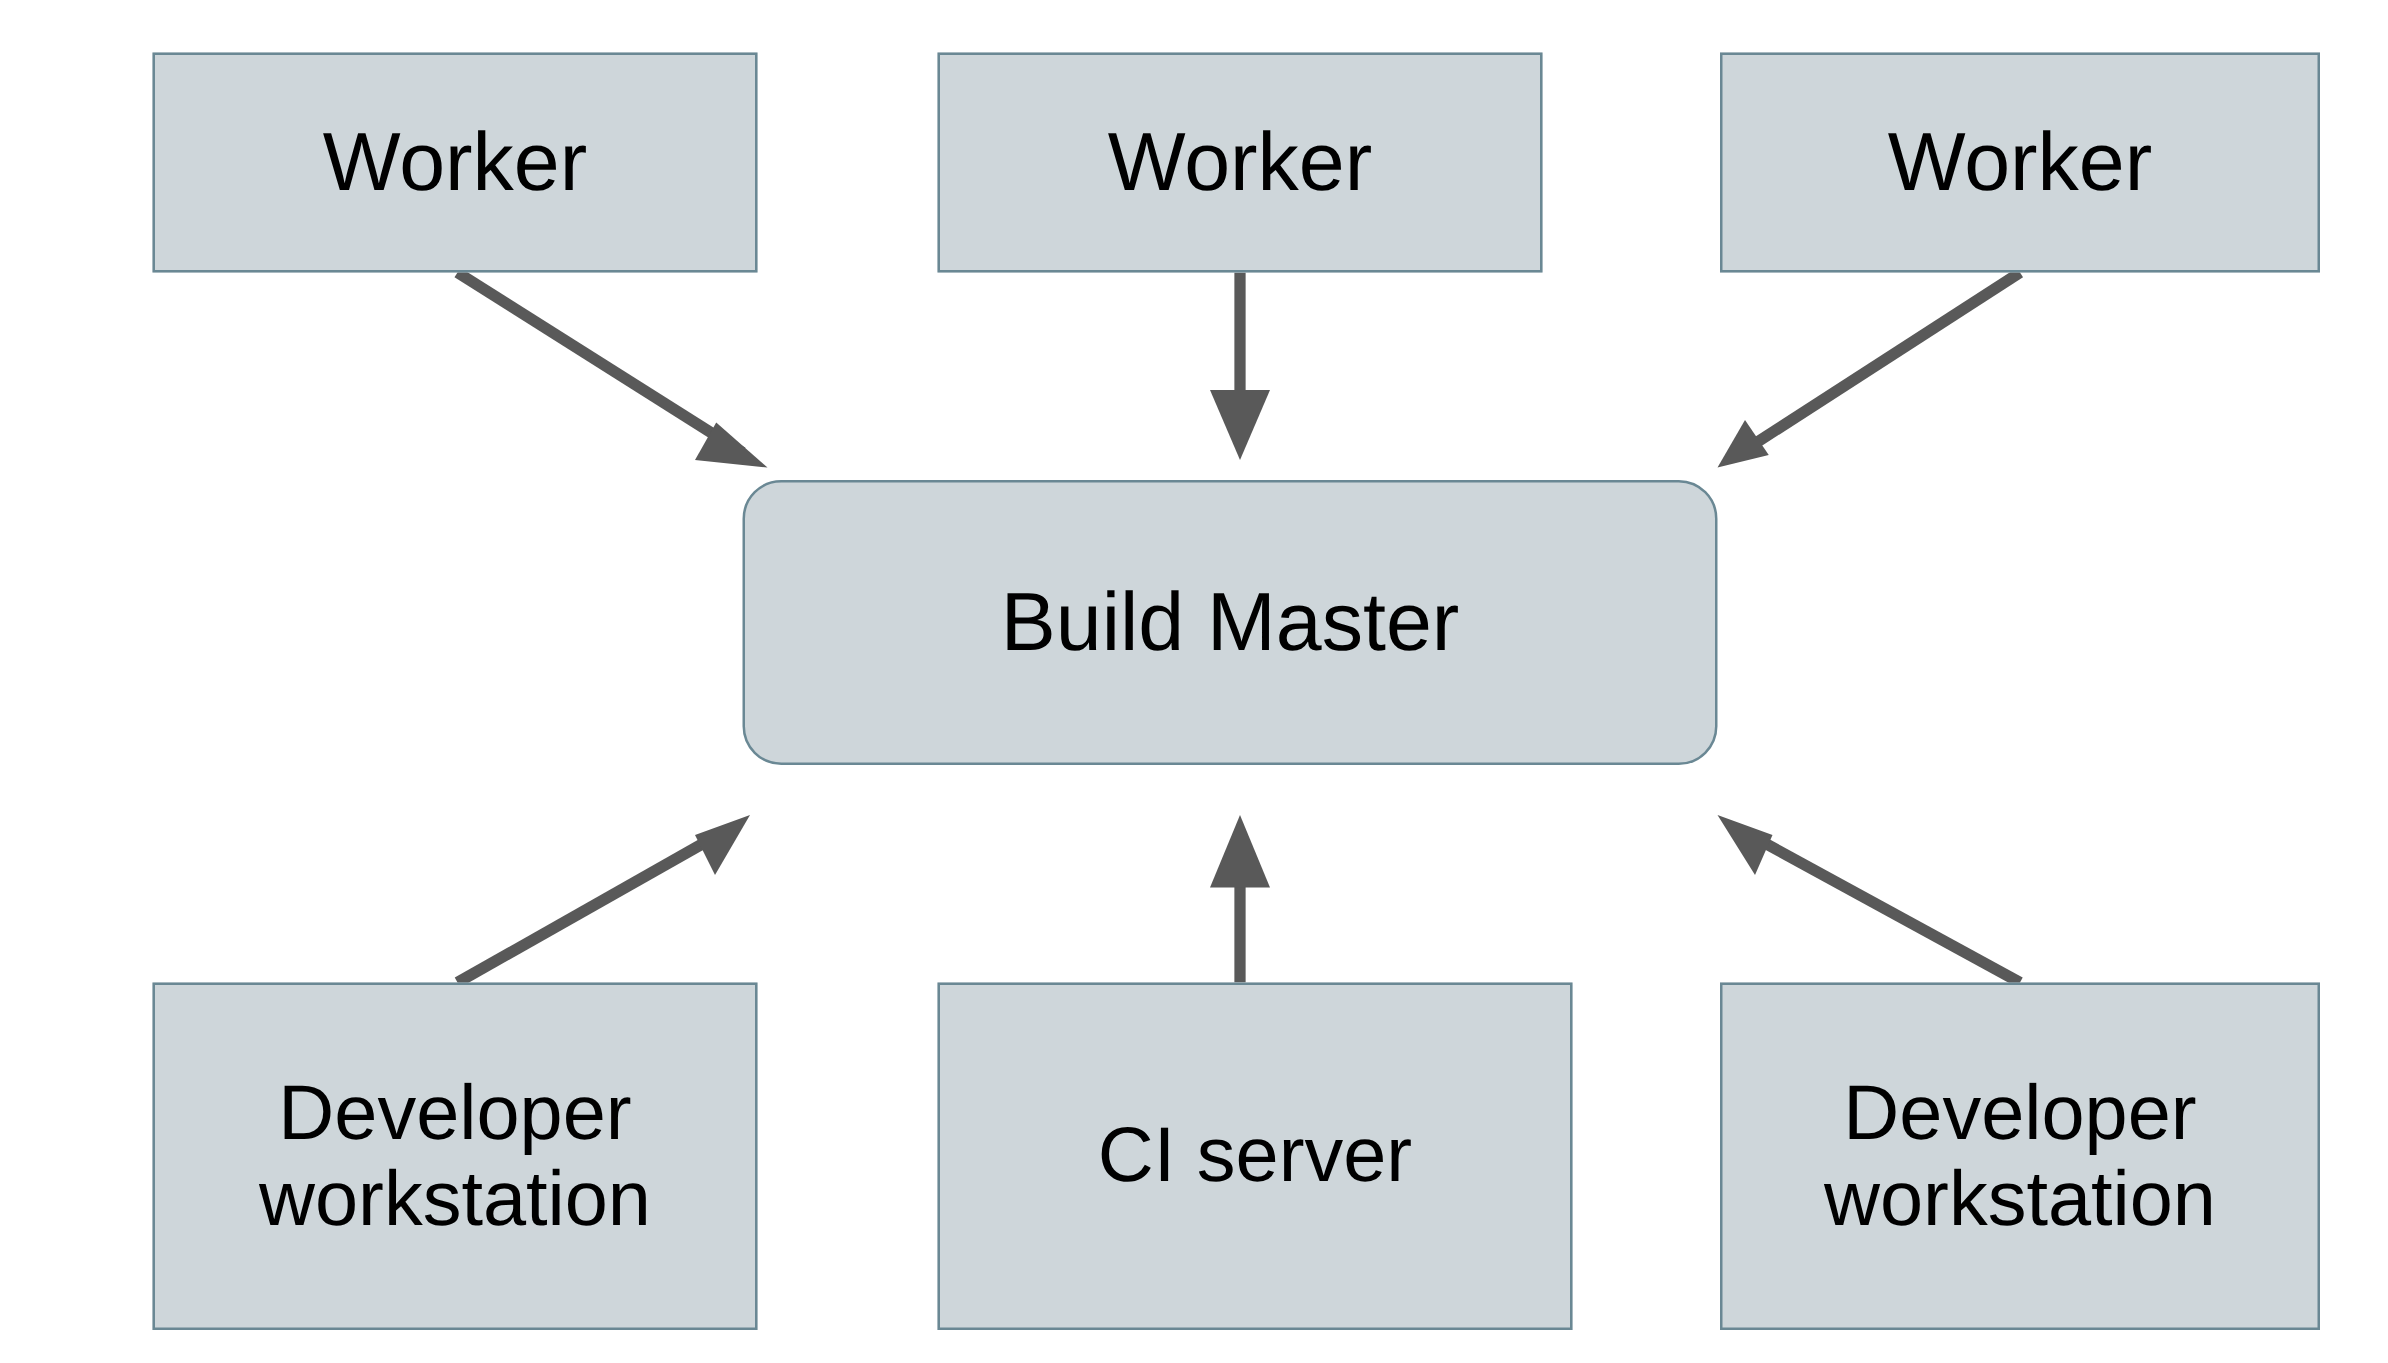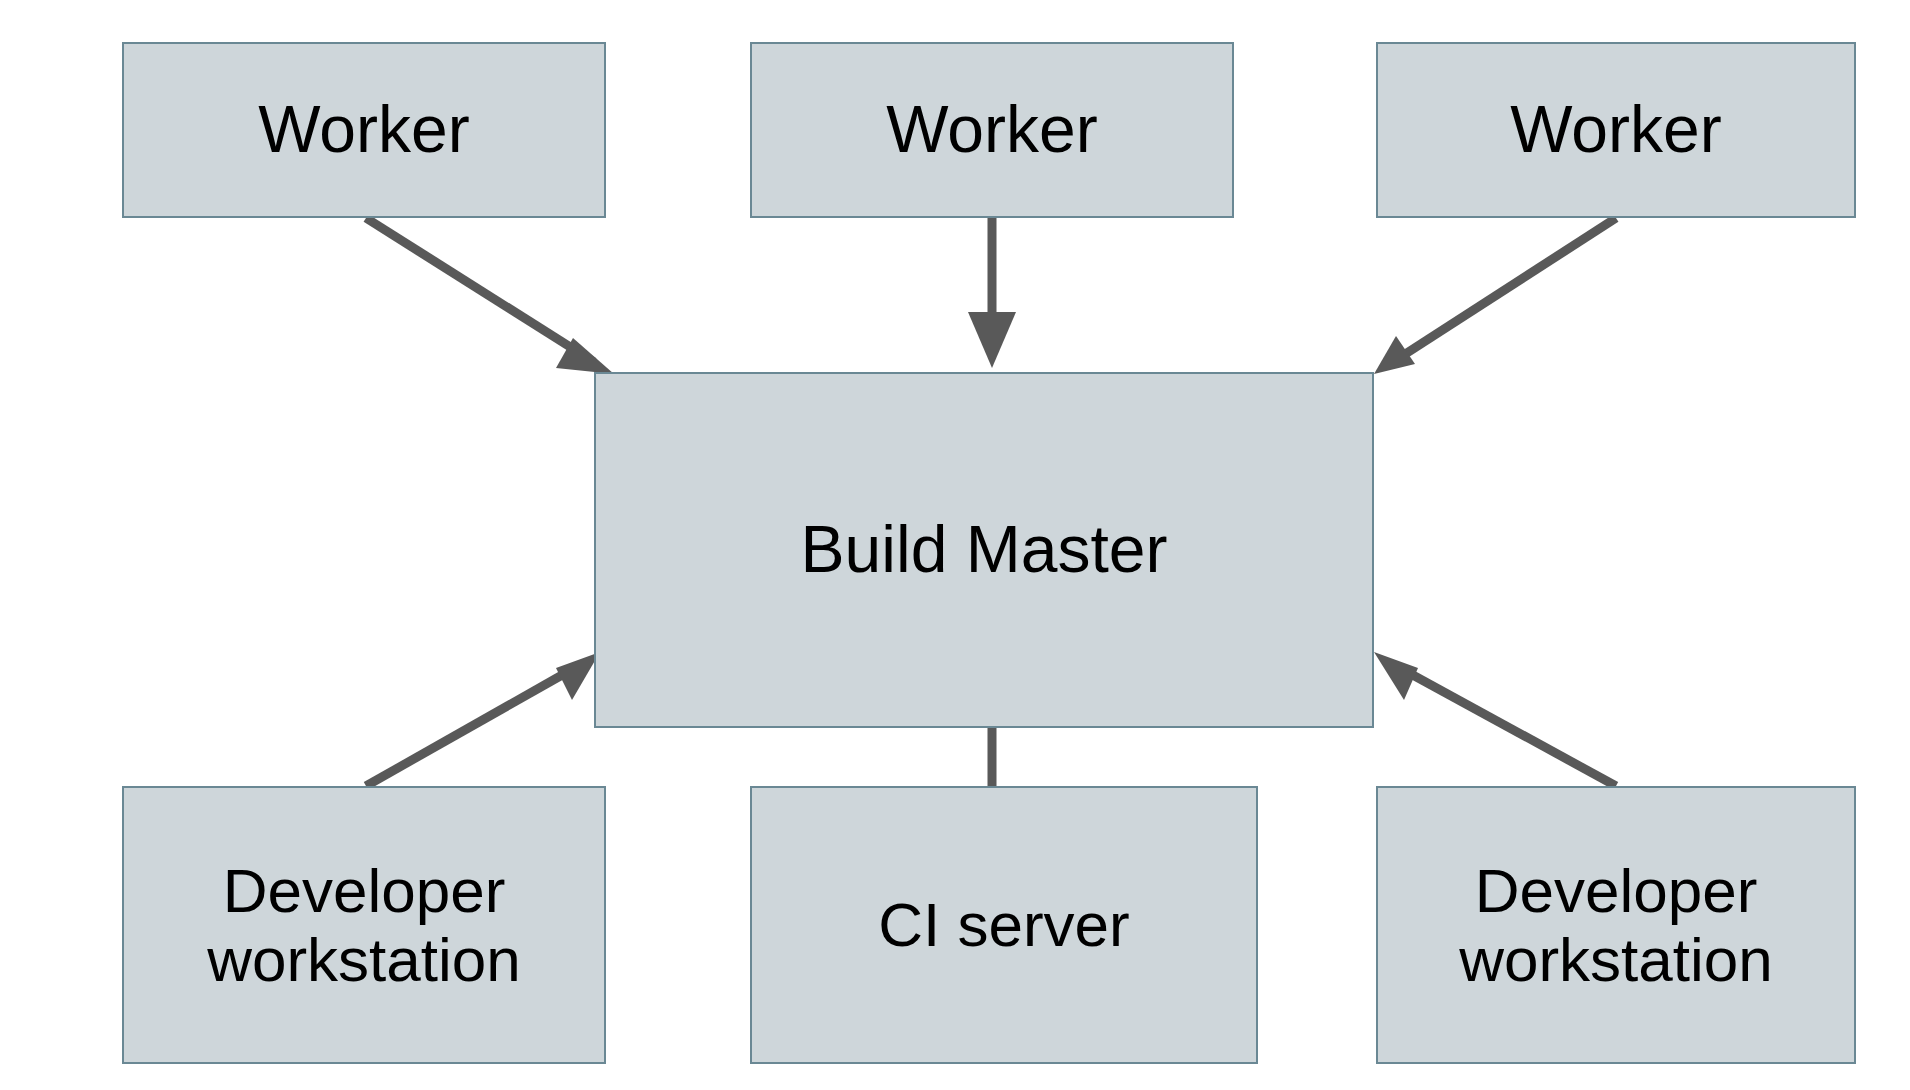--- a/index.html
+++ b/index.html
@@ -36,21 +36,21 @@
     display: block;
     width: 100%;
     padding: 0 8px;
     box-sizing: border-box;
   }
   
   #node-worker-1 { left: 122px;  top: 42px;  width: 484px; height: 176px; font-size: 66px; }
   #node-worker-2 { left: 750px;  top: 42px;  width: 484px; height: 176px; font-size: 66px; }
   #node-worker-3 { left: 1376px; top: 42px;  width: 480px; height: 176px; font-size: 66px; }
   
-  #node-build-master { left: 594px; top: 372px; width: 780px; height: 356px; font-size: 66px; }
+  #node-build-master { left: 594px; top: 384px; width: 780px; height: 228px; font-size: 66px; border-radius: 31px; }
   
   #node-dev-ws-1 { left: 122px;  top: 786px; width: 484px; height: 278px; font-size: 62px; }
   #node-ci-server { left: 750px;  top: 786px; width: 508px; height: 278px; font-size: 62px; }
   #node-dev-ws-2 { left: 1376px; top: 786px; width: 480px; height: 278px; font-size: 62px; }
 
   #edges {
     position: absolute;
     left: 0;
     top: 0;
     width: 1910px;

